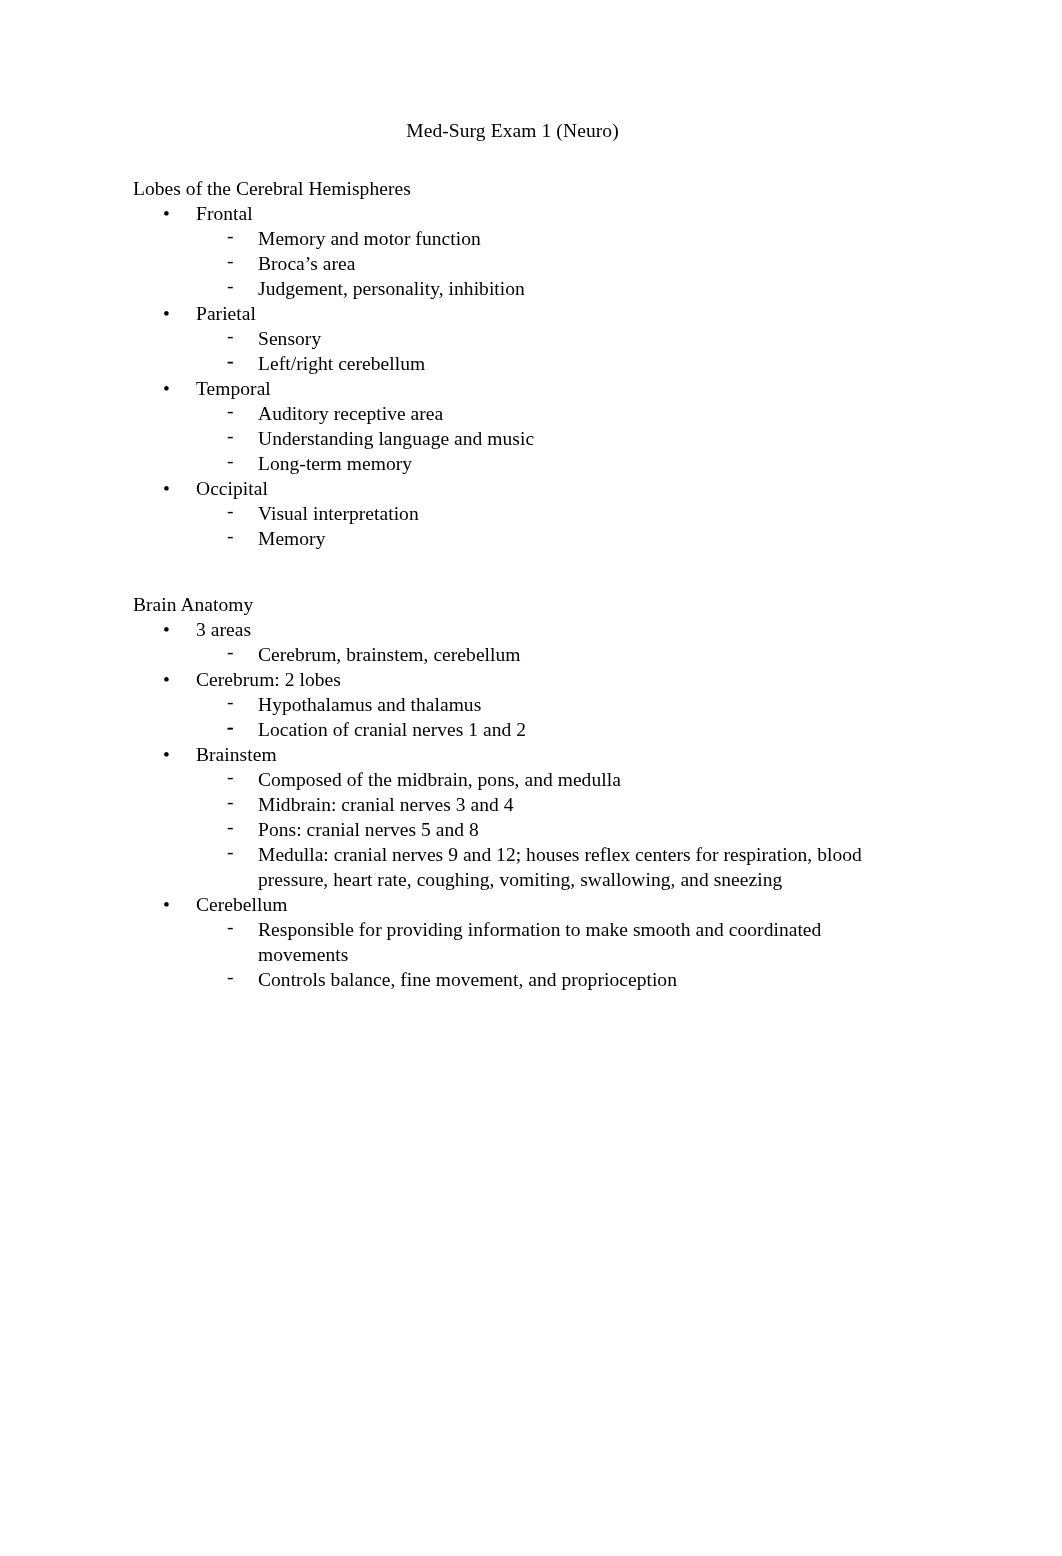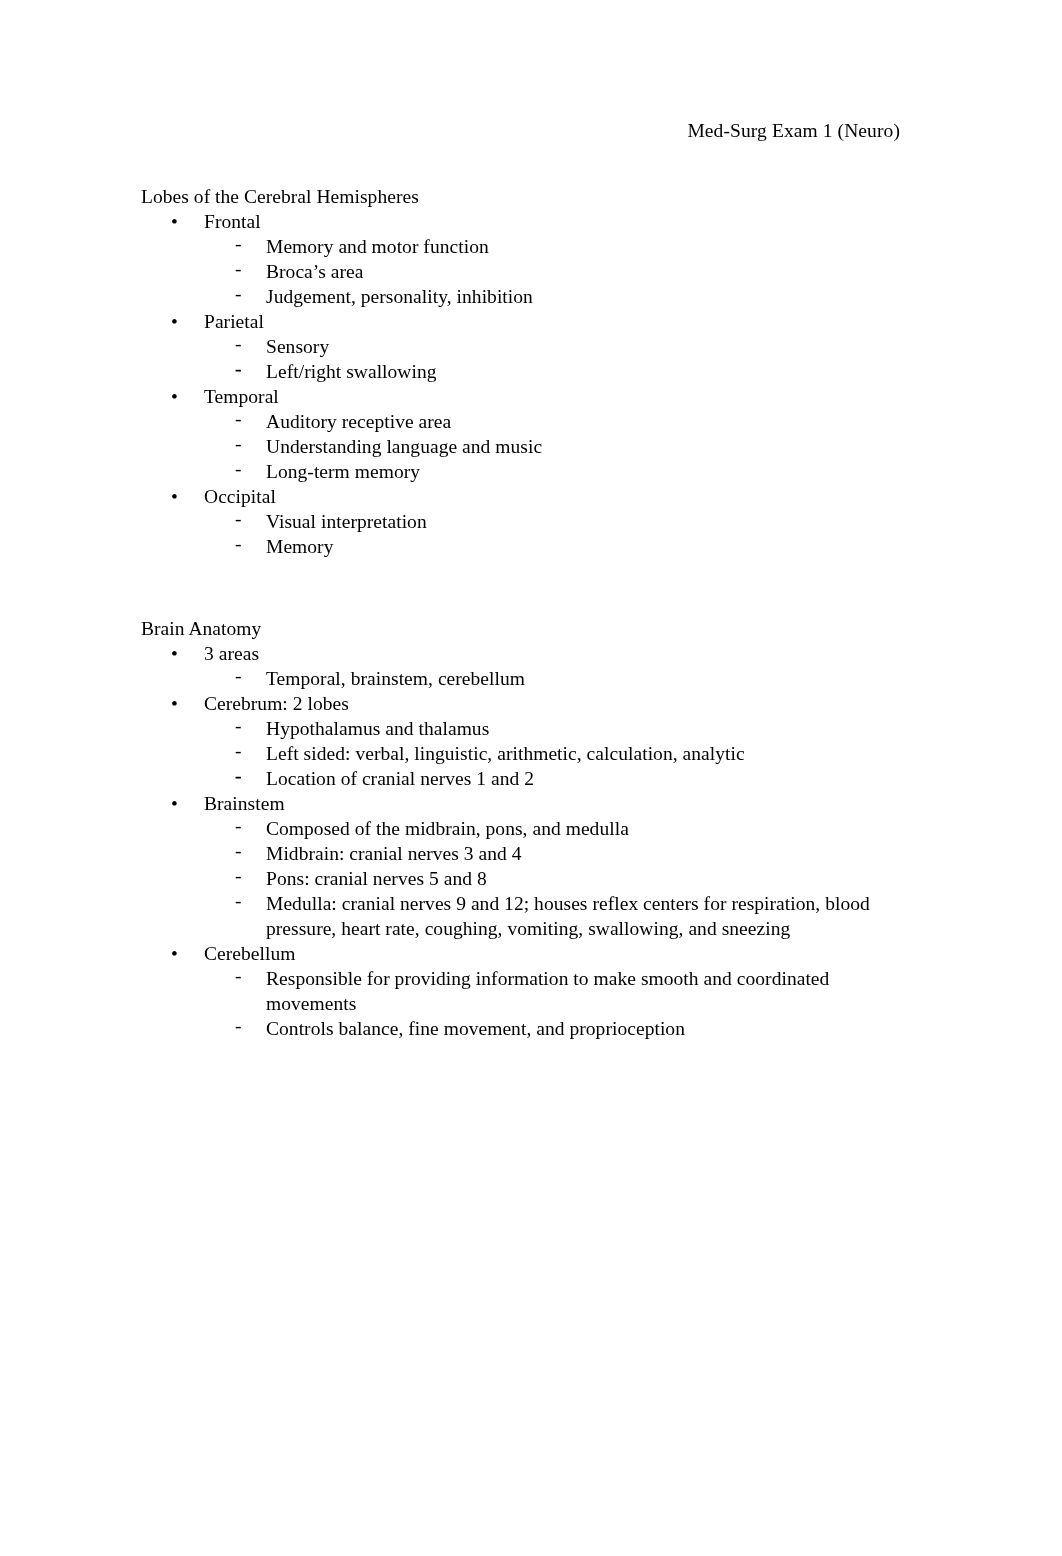--- a/index.html
+++ b/index.html
@@ -19,32 +19,32 @@
     overflow: hidden;
     box-sizing: border-box;
   }
   .doc {
     position: absolute;
     left: 125px;
     top: 118px;
     width: 775px;
   }
   .doc-title {
-    text-align: right;
+    text-align: center;
     font-size: 19.5px;
     line-height: 25px;
     letter-spacing: 0.1px;
     margin: 0 0 0 0;
     white-space: nowrap;
   }
   .spacer-line {
     height: 25px;
   }
   .section {
-    margin: 16px;
+    margin: 8px;
   }
   .section-heading {
     font-size: 19.5px;
     line-height: 25px;
     margin: 0;
     padding: 0;
     letter-spacing: 0.05px;
   }
   ul.lvl1 {
     list-style: none;
@@ -107,43 +107,43 @@
           <div class="section-heading">Lobes of the Cerebral Hemispheres</div>
           <ul class="lvl1">
             <li class="item1"><span class="bullet1">•</span><span>Frontal</span><ul class="lvl2">
                 <li class="item2"><span class="dash2">‐</span><span>Memory and motor function</span></li>
                 <li class="item2"><span class="dash2">‐</span><span>Broca’s area</span></li>
                 <li class="item2"><span class="dash2">‐</span><span>Judgement, personality, inhibition</span></li>
               </ul></li>
             <li class="item1"><span class="bullet1">•</span><span>Parietal</span><ul class="lvl2">
                 <li class="item2"><span class="dash2">‐</span><span>Sensory</span></li>
                 <li class="item2"><span class="dash2">‐</span></li>
-                <li class="item2"><span class="dash2">‐</span><span>Left/right swallowing</span></li>
+                <li class="item2"><span class="dash2">‐</span><span>Left/right cerebellum</span></li>
               </ul></li>
             <li class="item1"><span class="bullet1">•</span><span>Temporal</span><ul class="lvl2">
                 <li class="item2"><span class="dash2">‐</span><span>Auditory receptive area</span></li>
                 <li class="item2"><span class="dash2">‐</span><span>Understanding language and music</span></li>
                 <li class="item2"><span class="dash2">‐</span><span>Long-term memory</span></li>
               </ul></li>
             <li class="item1"><span class="bullet1">•</span><span>Occipital</span><ul class="lvl2">
                 <li class="item2"><span class="dash2">‐</span><span>Visual interpretation</span></li>
                 <li class="item2"><span class="dash2">‐</span><span>Memory</span></li>
               </ul></li>
           </ul>
         </div>
         <div class="section-gap"></div>
         <div class="section">
           <div class="section-heading">Brain Anatomy</div>
           <ul class="lvl1">
             <li class="item1"><span class="bullet1">•</span><span>3 areas</span><ul class="lvl2">
-                <li class="item2"><span class="dash2">‐</span><span>Temporal, brainstem, cerebellum</span></li>
+                <li class="item2"><span class="dash2">‐</span><span>Cerebrum, brainstem, cerebellum</span></li>
               </ul></li>
             <li class="item1"><span class="bullet1">•</span><span>Cerebrum: 2 lobes</span><ul class="lvl2">
                 <li class="item2"><span class="dash2">‐</span><span>Hypothalamus and thalamus</span></li>
-                <li class="item2"><span class="dash2">‐</span><span>Left sided: verbal, linguistic, arithmetic, calculation, analytic</span></li>
+                <li class="item2"><span class="dash2">‐</span></li>
                 <li class="item2"><span class="dash2">‐</span></li>
                 <li class="item2"><span class="dash2">‐</span><span>Location of cranial nerves 1 and 2</span></li>
               </ul></li>
             <li class="item1"><span class="bullet1">•</span><span>Brainstem</span><ul class="lvl2">
                 <li class="item2"><span class="dash2">‐</span><span>Composed of the midbrain, pons, and medulla</span></li>
                 <li class="item2"><span class="dash2">‐</span><span>Midbrain: cranial nerves 3 and 4</span></li>
                 <li class="item2"><span class="dash2">‐</span><span>Pons: cranial nerves 5 and 8</span></li>
                 <li class="item2"><span class="dash2">‐</span><span>Medulla: cranial nerves 9 and 12; houses reflex centers for respiration, blood pressure, heart rate, coughing, vomiting, swallowing, and sneezing</span></li>
               </ul></li>
             <li class="item1"><span class="bullet1">•</span><span>Cerebellum</span><ul class="lvl2">

